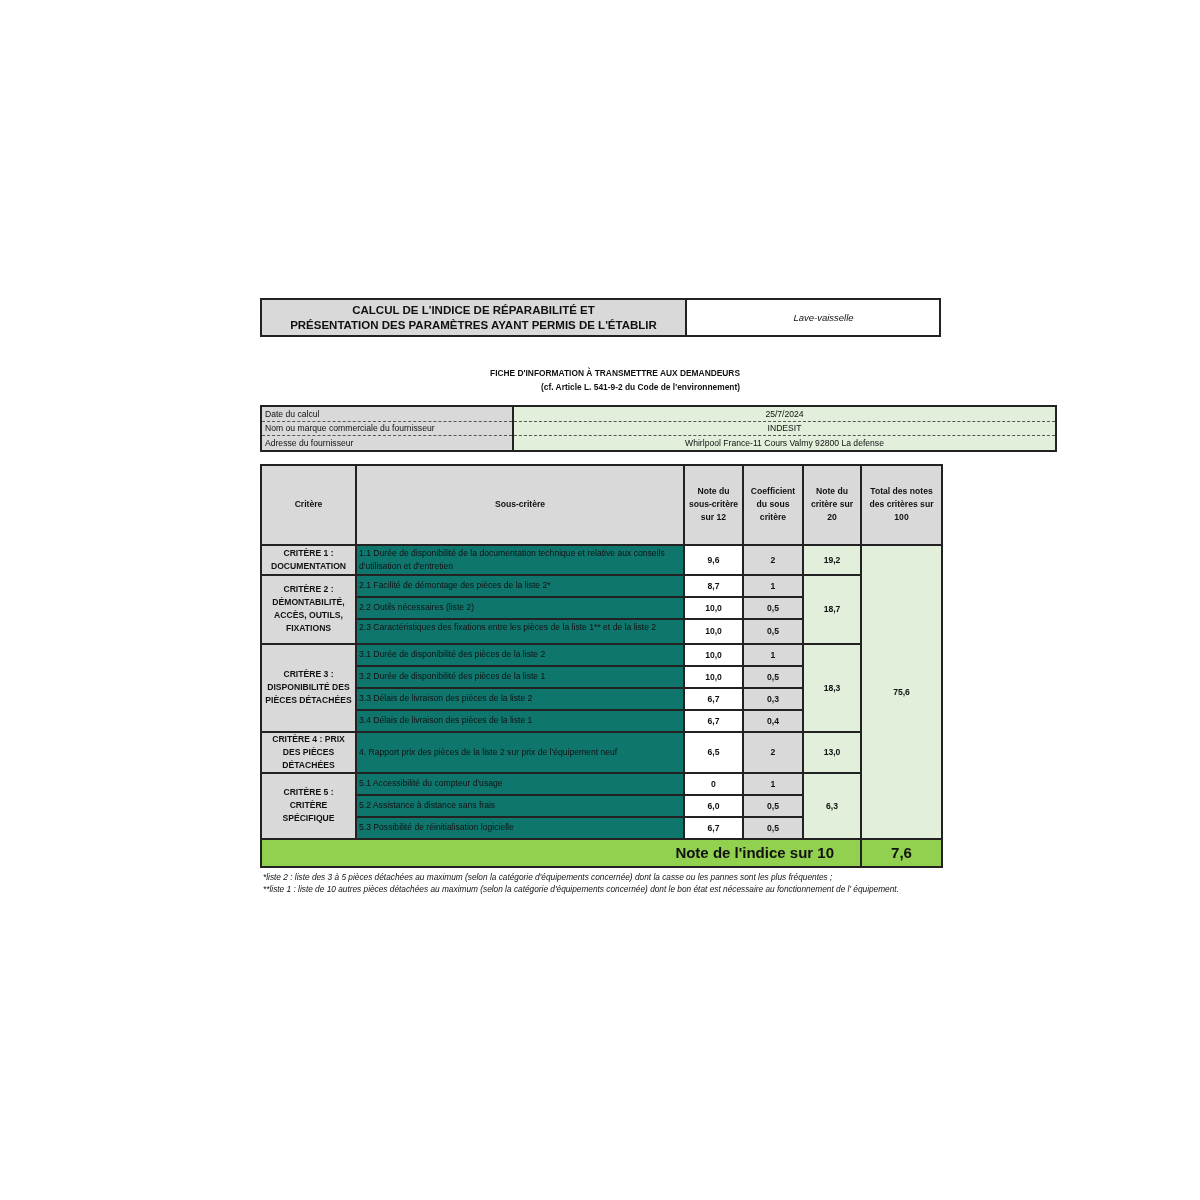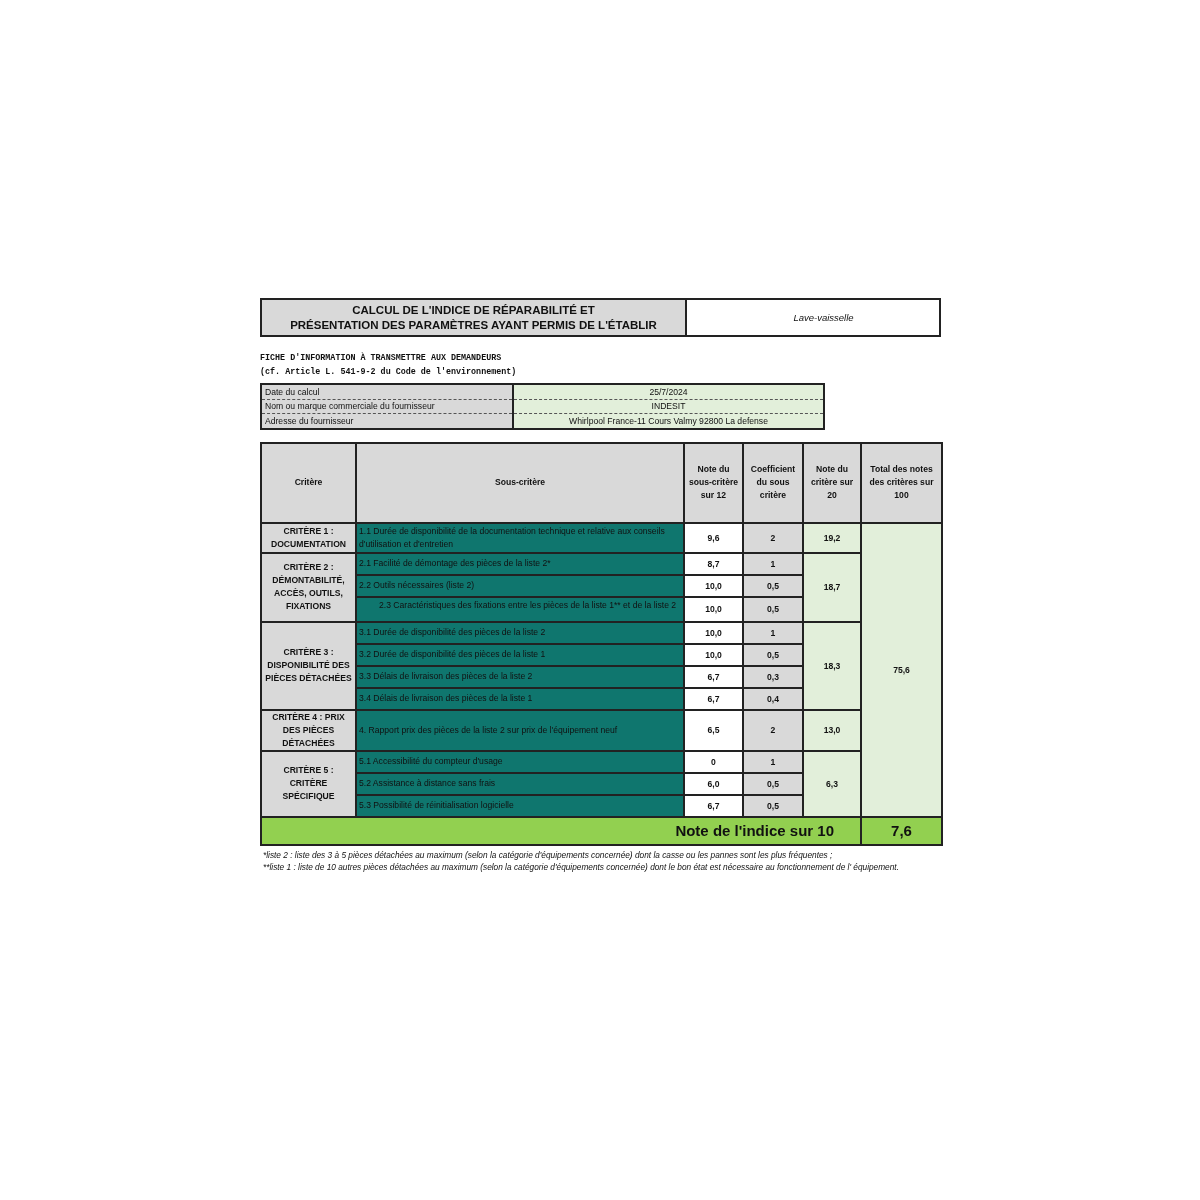--- a/index.html
+++ b/index.html
@@ -4,24 +4,24 @@
 <style>
   html, body { margin:0; padding:0; background:#ffffff; }
   body { width:1200px; height:1200px; position:relative; font-family:"Liberation Sans", sans-serif; color:#111; }
   .page { position:absolute; left:260px; top:298px; width:681px; }
 
   
   .title-block { display:flex; width:681px; height:39px; border:2px solid #222; box-sizing:border-box; }
   .title-left { width:423px; background:#d9d9d9; border-right:2px solid #222; display:flex; flex-direction:column; align-items:center; justify-content:center; font-weight:bold; font-size:11.5px; line-height:15px; text-align:left; }
   .title-right { flex:1; background:#fff; display:flex; align-items:center; justify-content:center; font-style:italic; font-size:9.5px;margin-left:21px; }
 
-  .subtitle { text-align:left; width:480px; margin-top:15px; font-weight:bold; font-size:8.4px; line-height:13.5px;font-family:Liberation Mono, monospace; }
+  .subtitle { text-align:right; width:480px; margin-top:30px; font-weight:bold; font-size:8.4px; line-height:13.5px; }
 
   
-  .info { margin-top:4px; width:565px; border:2px solid #222; box-sizing:border-box; border-collapse:collapse; font-size:8.6px; }
+  .info { margin-top:11px; width:797px; border:2px solid #222; box-sizing:border-box; border-collapse:collapse; font-size:8.6px; }
   .info td { height:13.5px; padding:0 3px; border-bottom:1px dashed #555; }
   .info tr:last-child td { border-bottom:none; }
   .info td.lbl { background:#d9d9d9; width:244px; border-right:2px solid #222; }
   .info td.val { background:#e2efda; text-align:center; }
 
   
   .main { margin-top:12px; width:681px; border-collapse:collapse; font-size:8.6px; table-layout:fixed; }
   .main th, .main td { border:2px solid #222; }
   .main th { background:#d9d9d9; font-weight:bold; font-size:8.6px; line-height:13px; height:78px; text-align:center; vertical-align:middle; padding:0 2px; }
   .main td { padding:0; vertical-align:middle; }
@@ -111,21 +111,21 @@
       <td class="coef">1</td>
       <td class="ncrit" rowspan="3">18,7</td>
     </tr>
     <tr class="r-h">
       <td class="sub dash-top">2.2 Outils nécessaires (liste 2)</td>
       <td class="note dash-top">10,0</td>
       <td class="coef dash-top">0,5</td>
     </tr>
     <tr class="r-h">
       <td class="sub dash-top" style="overflow:hidden;">
-            <div style="height:22px;overflow:hidden;padding-top:1px;margin-left:20px;">2.3 Caractéristiques des fixations entre les pièces de la liste 1** et de la liste 2</div>
+            <div style="height:22px;overflow:hidden;padding-top:1px;">2.3 Caractéristiques des fixations entre les pièces de la liste 1** et de la liste 2</div>
           </td>
       <td class="note dash-top">10,0</td>
       <td class="coef dash-top">0,5</td>
     </tr>
 
     <tr class="r-h">
       <td class="crit" rowspan="4">CRITÈRE 3 : DISPONIBILITÉ DES PIÈCES DÉTACHÉES</td>
       <td class="sub">3.1 Durée de disponibilité des pièces de la liste 2</td>
       <td class="note">10,0</td>
       <td class="coef">1</td>

